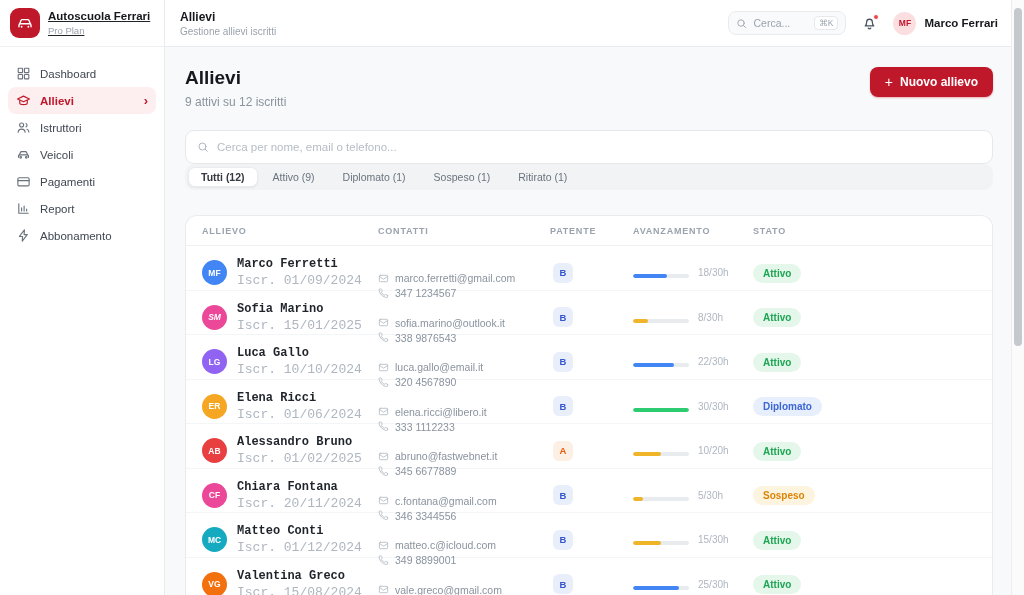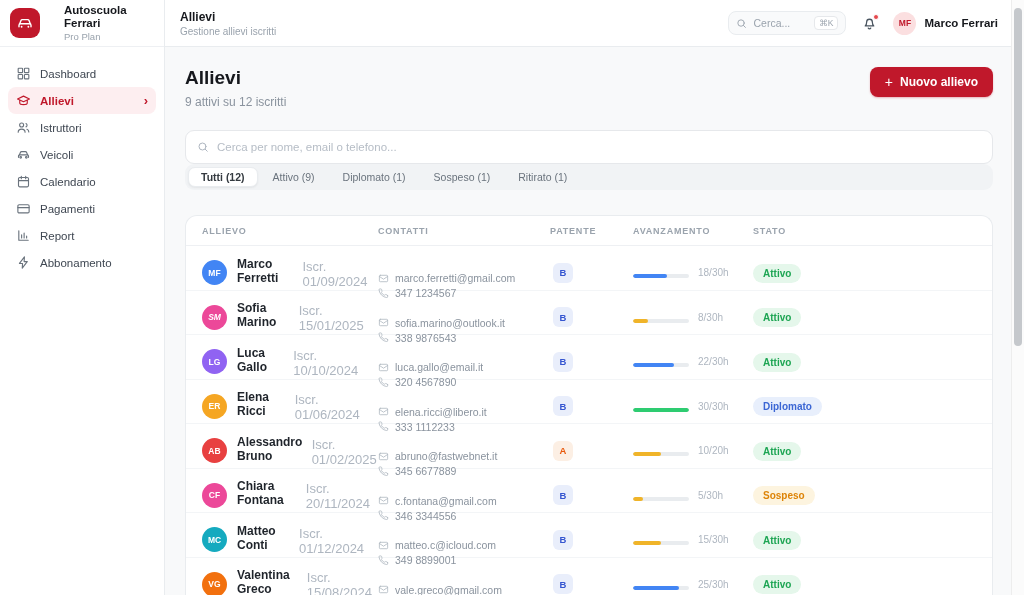--- a/index.html
+++ b/index.html
@@ -2,21 +2,21 @@
 <html><head>
 <meta charset="utf-8">
 <style>
   * { margin:0; padding:0; box-sizing:border-box; }
   html,body { width:1024px; height:595px; overflow:hidden; }
   body { font-family:"Liberation Sans","DejaVu Sans",sans-serif; background:#f8f9fa; color:#1f242b; }
   .app { display:flex; width:1024px; height:595px; }
 
   
   .sidebar { width:165px; background:#fff; border-right:1px solid #e9ecef; flex:0 0 165px; }
-  .brand { height:47px; border-bottom:1px solid #eef0f3; display:flex; align-items:center; gap:24px; padding:0 10px; }
+  .brand { height:47px; border-bottom:1px solid #eef0f3; display:flex; align-items:center; gap:8px; padding:0 10px;text-decoration:underline; }
   .logo { width:30px; height:30px; border-radius:9px; background:#c0182b; display:flex; align-items:center; justify-content:center; flex:0 0 30px; }
   .logo svg { width:18px; height:18px; }
   .bname { font-size:11.5px; font-weight:700; color:#16181d; line-height:1.15; }
   .bplan { font-size:9.5px; color:#9aa3ad; margin-top:1px; }
   .nav { padding:13px 8px; }
   .nav-item { height:27px; display:flex; align-items:center; gap:9px; padding:0 8px; border-radius:8px; font-size:11.5px; font-weight:500; color:#3f4752; cursor:pointer; }
   .nav-item .nav-ic { width:15px; height:15px; color:#6a737d; display:flex; }
   .nav-item .nav-ic svg { width:15px; height:15px; }
   .nav-item .nav-chev { margin-left:auto; font-size:13px; color:#c0182b; line-height:1; }
   .nav-item.active { background:#fdeef0; color:#c0182b; font-weight:700; }
@@ -58,21 +58,21 @@
   .tab.active { background:#fff; color:#343a40; font-weight:600; box-shadow:0 1px 2px rgba(0,0,0,.06); border:1px solid #e9ecef; padding:3px 12px; }
 
   
   .table-card { margin-top:25px; background:#fff; border:1px solid #e9ecef; border-bottom:none; border-radius:12px 12px 0 0; overflow:hidden; }
   .tgrid { display:grid; grid-template-columns:176px 172px 83px 120px 1fr; align-items:center; padding:0 16px; }
   .thead { height:30px; border-bottom:1px solid #eef0f3; }
   .th { font-size:9px; font-weight:600; letter-spacing:.8px; color:#9aa3ad; }
   .trow { height:44.5px; border-bottom:1px solid #f3f5f7; cursor:pointer; }
   .c-allievo { display:flex; align-items:center; gap:10px; }
   .avatar { width:25px; height:25px; border-radius:50%; color:#fff; font-size:8.5px; font-weight:700; display:flex; align-items:center; justify-content:center; flex:0 0 25px; }
-  .who { display:flex; flex-direction:row; }
+  .who { display:flex; flex-direction:column;font-family:Liberation Mono, monospace; }
   .who-name { font-size:12px; font-weight:700; color:#1f242b; }
   .who-date { font-size:13px; color:#aeb6c0; margin-top:2px; }
   .c-contatti { display:flex; flex-direction:column; gap:3px;margin-top:26px; }
   .contact-line { display:flex; align-items:center; gap:6px; font-size:10.5px; color:#8a939e; }
   .contact-line svg { width:11px; height:11px; color:#b0b8c1; flex:0 0 11px; }
   .license-badge { width:20px; height:20px; border-radius:6px; font-size:9.5px; font-weight:700; display:flex; align-items:center; justify-content:center; margin-left:3px; }
   .license-badge.B { background:#e9eefb; color:#3555d0; }
   .license-badge.A { background:#fcefe4; color:#e8590c; }
   .c-prog { display:flex; align-items:flex-end; }
   .bar { width:56px; height:4px; border-radius:2px; background:#e9ecef; overflow:hidden; display:block; }
@@ -152,30 +152,20 @@
               <path d="M5.5 12.5 7 8.7A2 2 0 0 1 8.9 7.4h6.2a2 2 0 0 1 1.9 1.3l1.5 3.8"></path>
               <path d="M4 16.5v-2a2 2 0 0 1 2-2h12a2 2 0 0 1 2 2v2"></path>
               <circle cx="7.5" cy="16.5" r="1.3"></circle>
               <circle cx="16.5" cy="16.5" r="1.3"></circle>
             </svg>
           </span>
           <span class="nav-label">Veicoli</span>
           <span class="nav-chev"></span>
         </div>
 
-        <div class="nav-item">
-          <span class="nav-ic">
-            <svg viewBox="0 0 24 24" fill="none" stroke="currentColor" stroke-width="1.8" stroke-linecap="round" stroke-linejoin="round">
-              <rect x="4" y="5.5" width="16" height="15" rx="2"></rect>
-              <path d="M4 10.5h16M8.5 3.5v4M15.5 3.5v4"></path>
-            </svg>
-          </span>
-          <span class="nav-label">Calendario</span>
-          <span class="nav-chev"></span>
-        </div>
 
         <div class="nav-item">
           <span class="nav-ic">
             <svg viewBox="0 0 24 24" fill="none" stroke="currentColor" stroke-width="1.8" stroke-linecap="round" stroke-linejoin="round">
               <rect x="3" y="6" width="18" height="13" rx="2"></rect>
               <path d="M3 10.5h18"></path>
             </svg>
           </span>
           <span class="nav-label">Pagamenti</span>
           <span class="nav-chev"></span>

